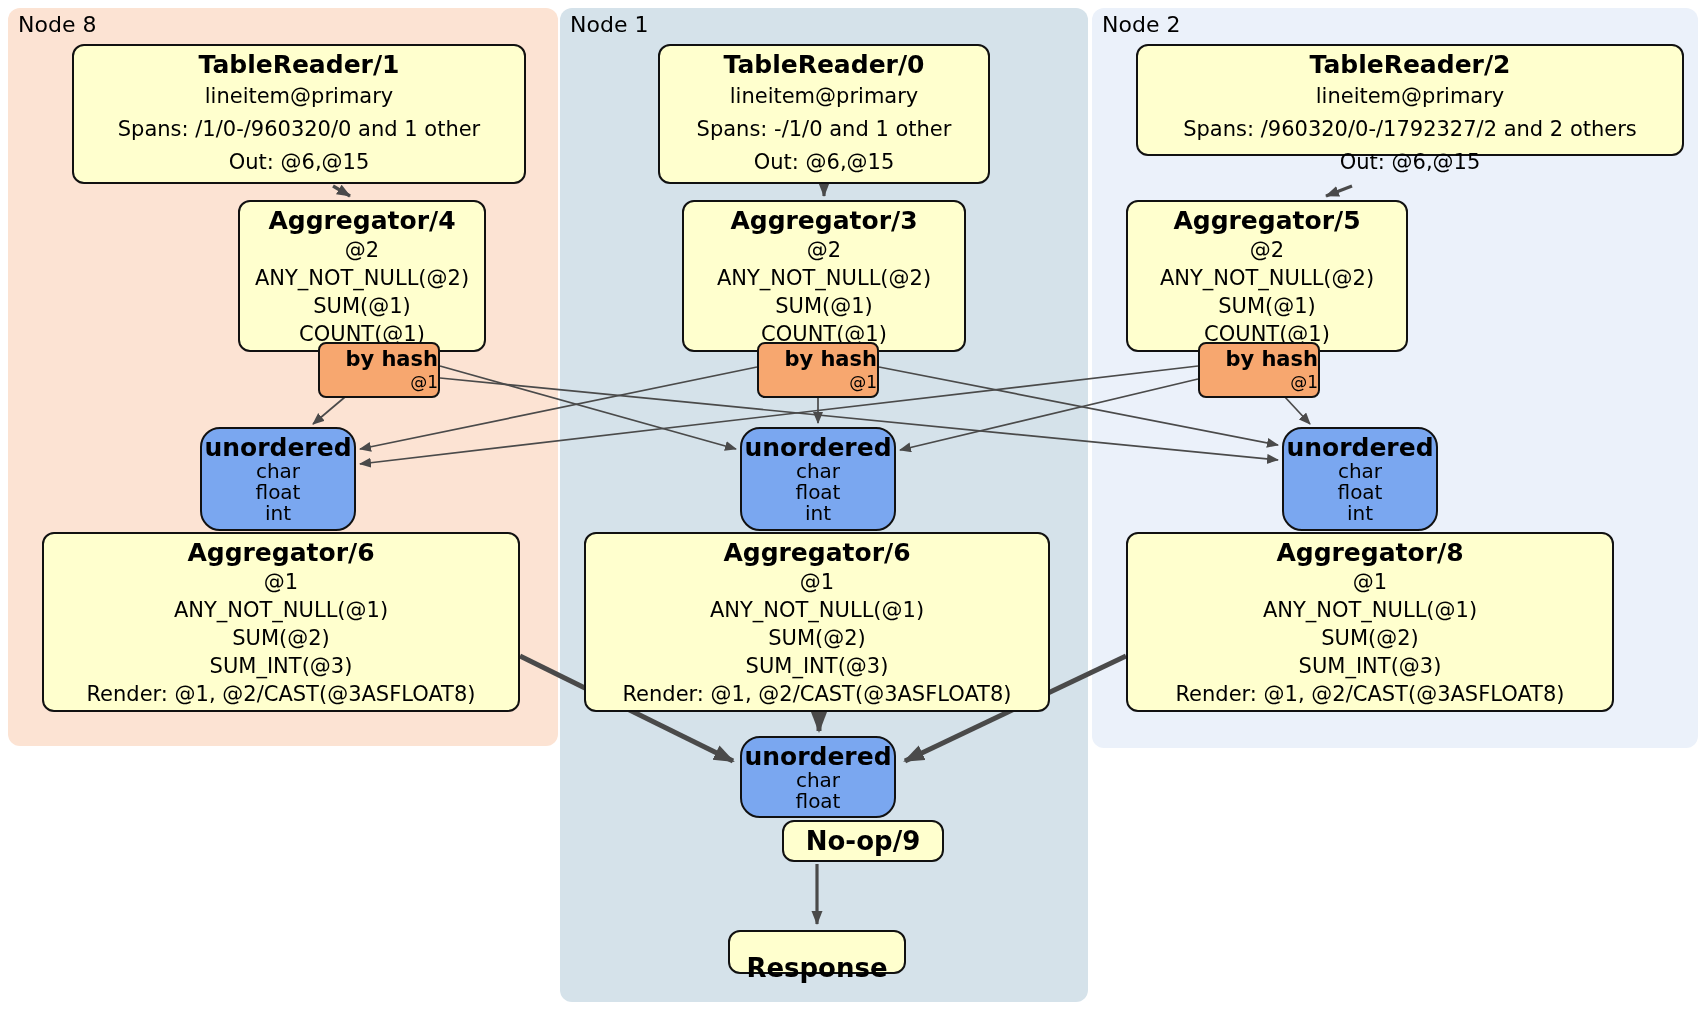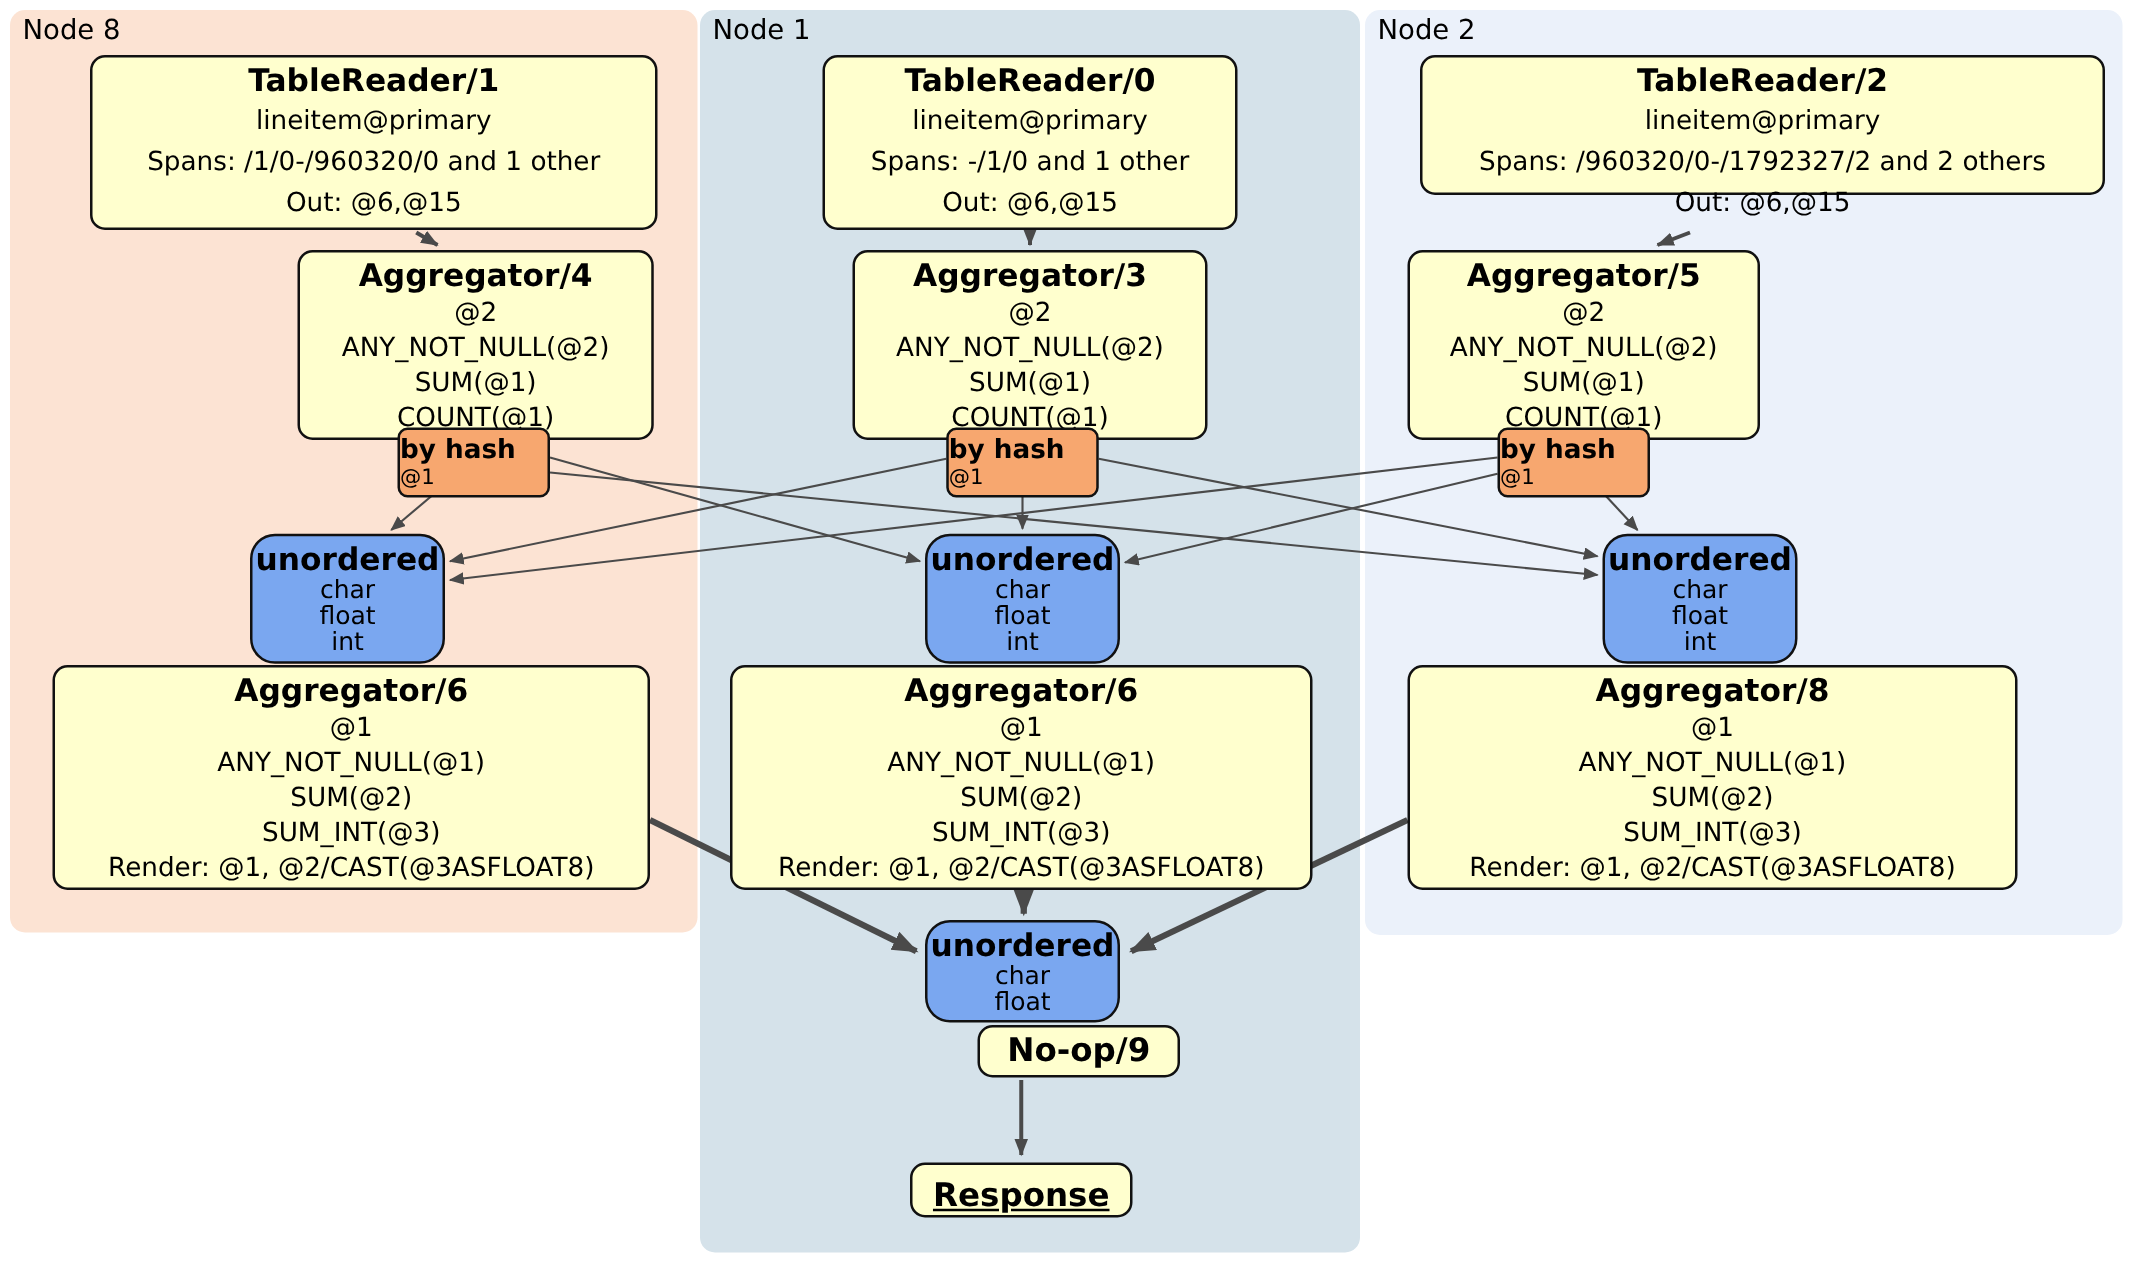--- a/index.html
+++ b/index.html
@@ -17,21 +17,21 @@
   #edges .med{stroke:var(--edge);stroke-width:3.2;fill:none;}
   #edges .thick{stroke:var(--edge);stroke-width:5;fill:none;}
   #edges marker path{fill:var(--edge);}
   .box{position:absolute;background:var(--box-bg);border:2px solid var(--border);
        border-radius:12px;text-align:center;box-sizing:border-box;padding-top:3px;z-index:2;}
   .box .title{font-weight:bold;font-size:25px;line-height:31px;}
   .box .line{font-size:21px;line-height:28px;}
   .box.roomy .line{line-height:33px;}
   .box.label-only .title{font-size:26px;line-height:36px;}
   .router{position:absolute;width:122px;height:56px;background:var(--router-bg);
-          border:2px solid var(--border);border-radius:8px;text-align:left;
+          border:2px solid var(--border);border-radius:8px;text-align:right;
           box-sizing:border-box;z-index:3;}
   .router .title{font-weight:bold;font-size:21px;line-height:26px;padding-top:2px;}
   .router .key{font-size:17px;line-height:20px;}
   .sync{position:absolute;width:156px;background:var(--sync-bg);
         border:2px solid var(--border);border-radius:20px;text-align:center;
         box-sizing:border-box;padding-top:6px;z-index:2;}
   .sync .title{font-weight:bold;font-size:25px;line-height:26px;}
   .sync .line{font-size:20px;line-height:21px;}
 </style>
 </head>
@@ -80,21 +80,21 @@
 
     <line class="med" x1="817" y1="864" x2="817" y2="924" marker-end="url(#ahm)"></line>
   </svg>
 
   <div class="box roomy" style="left:72px;top:44px;width:454px;height:140px;">
     <div class="title">TableReader/1</div>
     <div class="line">lineitem@primary</div>
     <div class="line">Spans: /1/0-/960320/0 and 1 other</div>
     <div class="line">Out: @6,@15</div>
   </div>
-  <div class="box" style="left:238px;top:200px;width:285px;height:152px;">
+  <div class="box" style="left:238px;top:200px;width:248px;height:152px;">
     <div class="title">Aggregator/4</div>
     <div class="line">@2</div>
     <div class="line">ANY_NOT_NULL(@2)</div>
     <div class="line">SUM(@1)</div>
     <div class="line">COUNT(@1)</div>
   </div>
   <div class="router" style="left:318px;top:342px;">
     <div class="title">by hash</div>
     <div class="key">@1</div>
   </div>
@@ -178,17 +178,17 @@
   </div>
 
   <div class="sync" style="left:740px;top:736px;height:82px;">
     <div class="title">unordered</div>
     <div class="line">char</div>
     <div class="line">float</div>
   </div>
   <div class="box label-only" style="left:737px;top:820px;width:162px;height:42px;padding-top:1px;margin-left:45px;">
     <div class="title">No-op/9</div>
   </div>
-  <div class="box label-only" style="left:728px;top:930px;width:178px;height:44px;padding-top:7px;text-decoration:underline;">
+  <div class="box label-only" style="left:728px;top:930px;width:178px;height:44px;padding-top:18px;">
     <div class="title">Response</div>
   </div>
 
 </div>
 
 </body></html>

